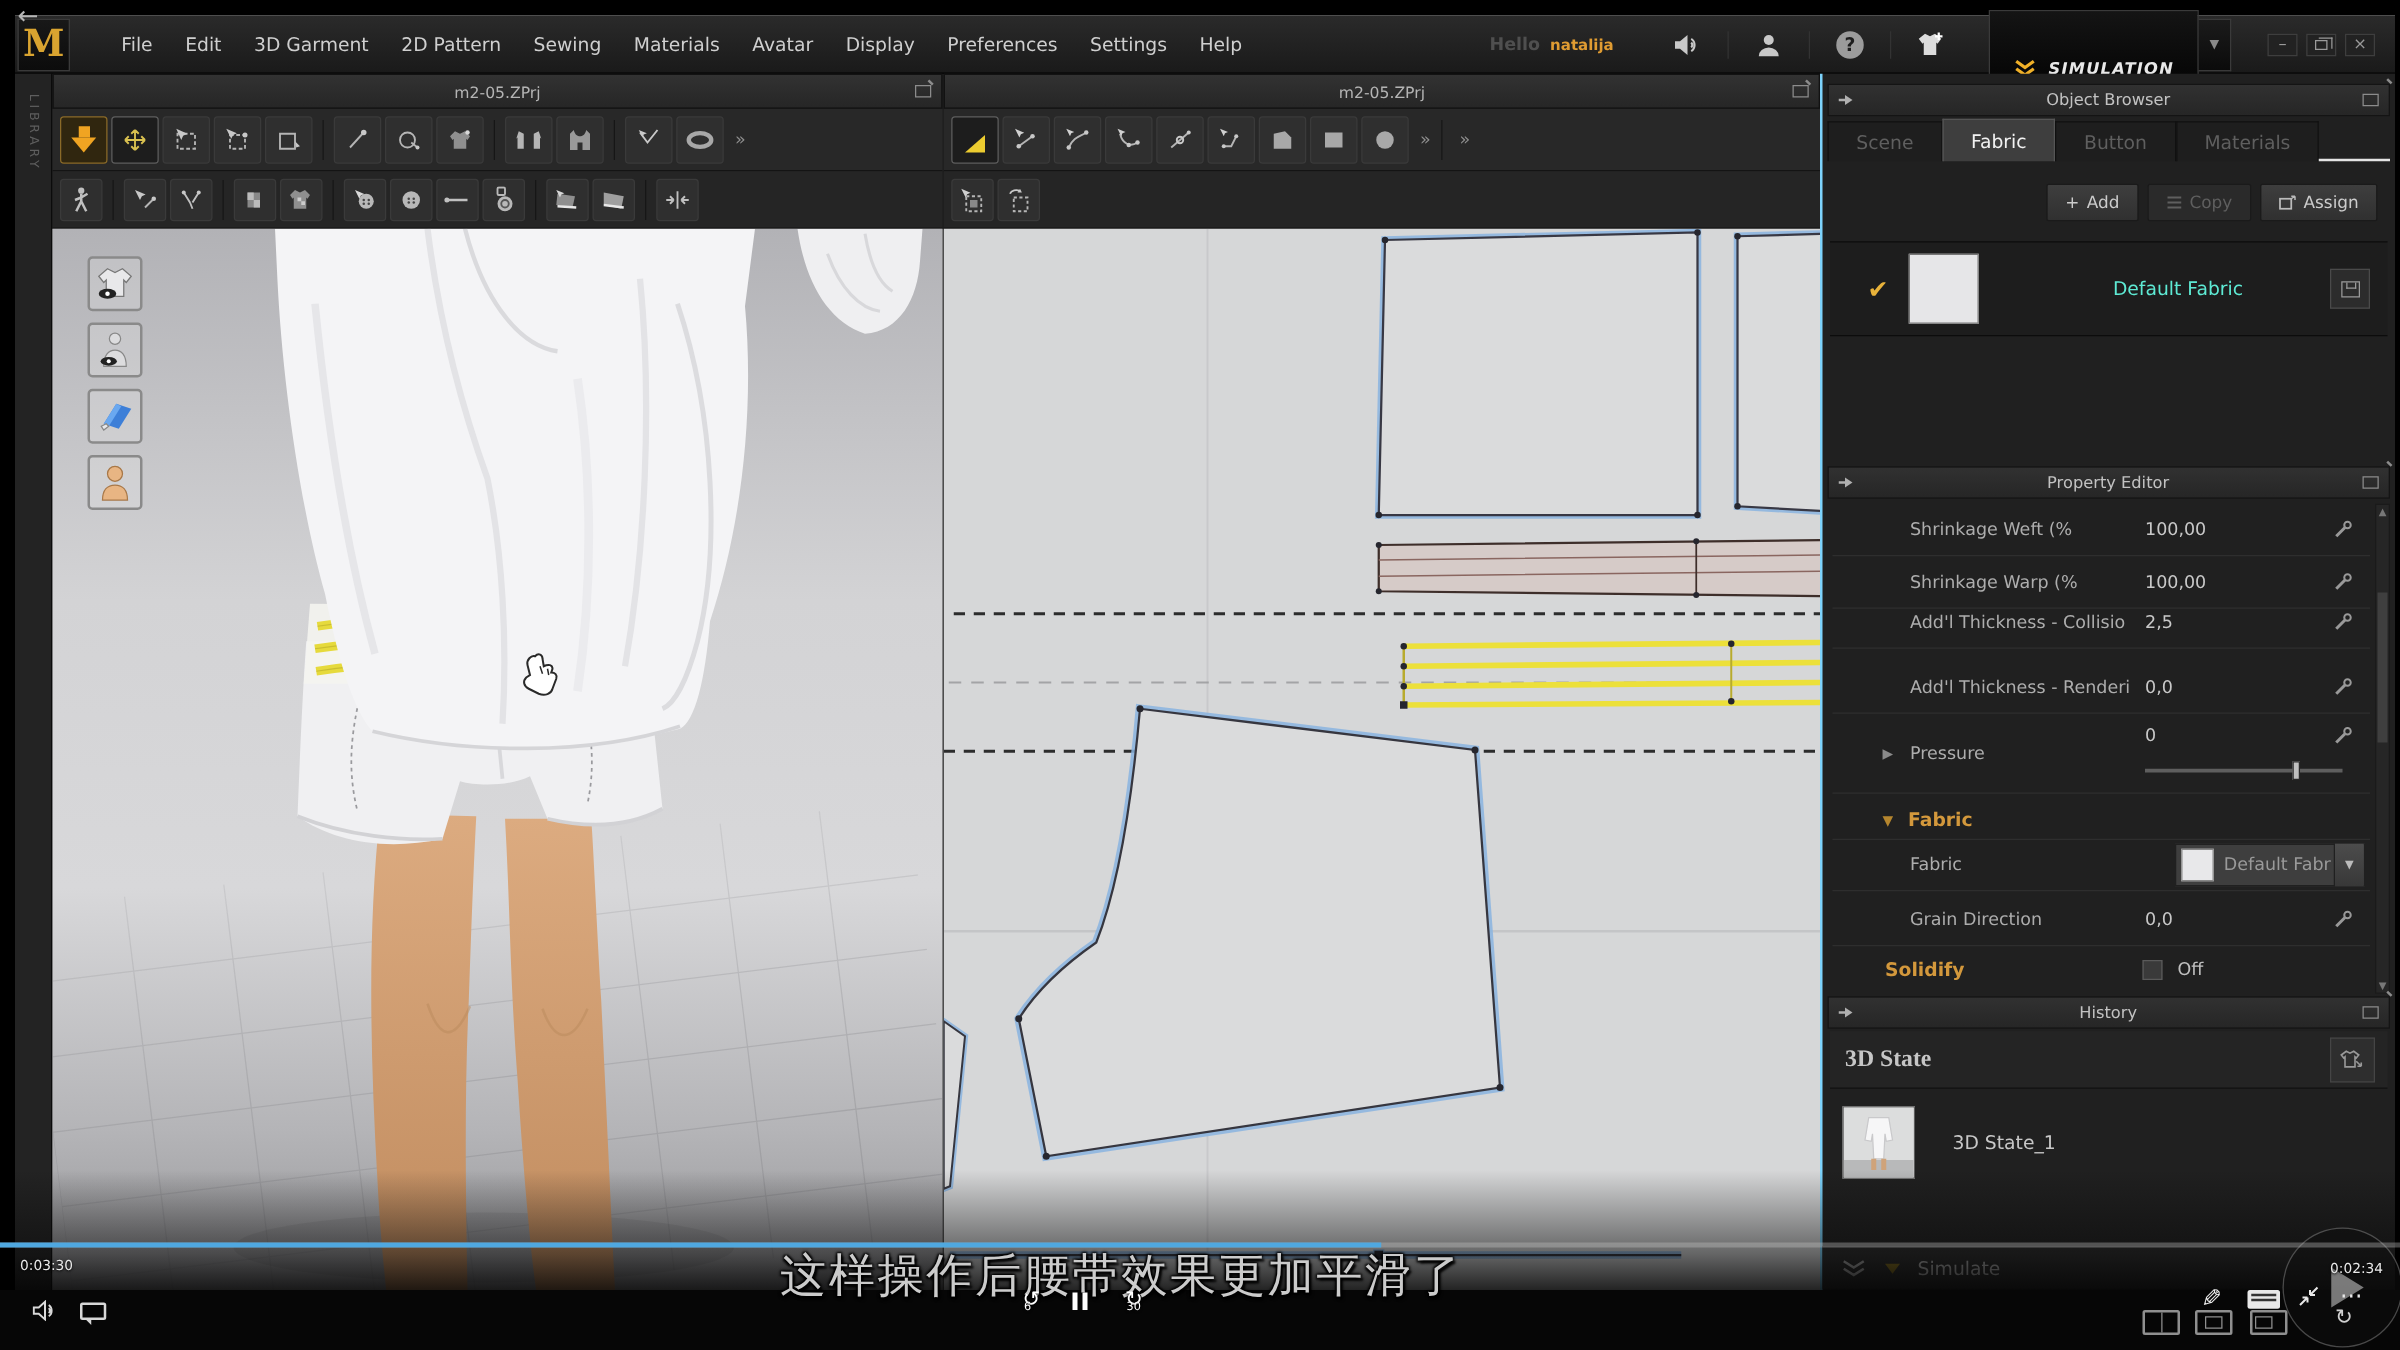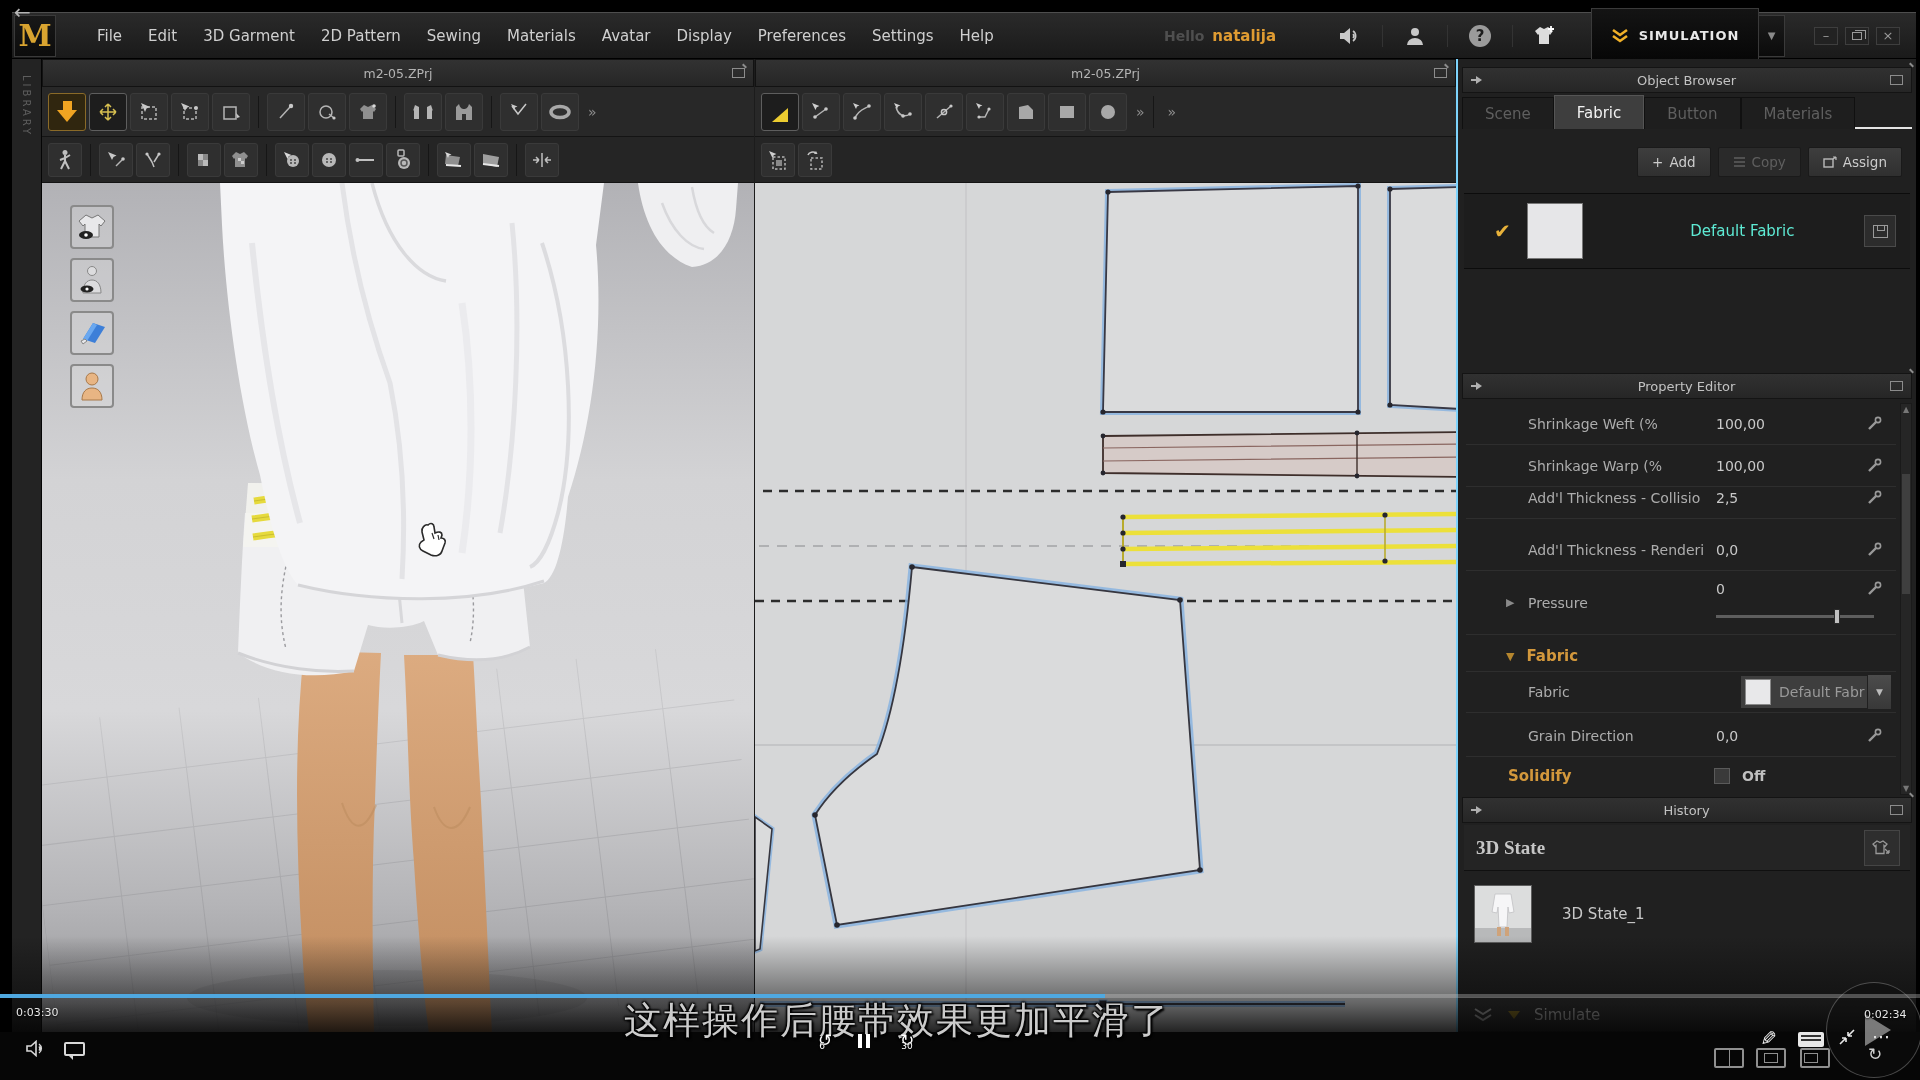--- a/index.html
+++ b/index.html
@@ -14,27 +14,27 @@
 
   
   #menubar { left:0; top:0; width:100%; height:46px; display:flex; align-items:center;
     background:linear-gradient(180deg,#2a2a2a,#1a1a1a); border-bottom:1px solid #000; }
   #logo { width:42px; height:42px; margin-left:2px; background:linear-gradient(180deg,#181818,#0c0c0c);
     border:1px solid #3a3a3a; display:flex; align-items:center; justify-content:center;
     font-family:"DejaVu Serif","Liberation Serif",serif; font-size:30px; font-weight:bold; color:#d9a430; }
   .menu-item { color:#cfcfcf; font-size:15px; padding:17px 13px; line-height:46px; cursor:default; }
   #menu-spacer { flex:1; }
   #greeting { color:#4f4f4f; font-size:14px; font-weight:bold; margin-right:8px; }
-  #username { color:#e09c32; font-size:15px; font-weight:bold; margin-right:42px; }
+  #username { color:#e09c32; font-size:12px; font-weight:bold; margin-right:27px; }
   .mb-icon { width:26px; height:26px; margin:0 19px; display:flex; align-items:center; justify-content:center; }
   .mb-div { width:1px; height:22px; background:#333; }
   #help-circle { width:22px; height:22px; border-radius:50%; background:#9b9b9b; color:#1d1d1d;
     font-size:15px; font-weight:bold; display:flex; align-items:center; justify-content:center; }
   #sim-btn { width:168px; height:56px; margin-left:14px; background:linear-gradient(180deg,#141414,#060606);
-    border:1px solid #3a3a3a; display:flex; align-items:center; justify-content:center; gap:10px; }
+    border:1px solid #3a3a3a; display:flex; align-items:flex-end; justify-content:center; gap:10px;font-style:italic; }
   #sim-btn span { color:#e8e8e8; font-size:13px; font-weight:bold; letter-spacing:1px; }
   #sim-drop { width:26px; height:42px; background:linear-gradient(180deg,#1b1b1b,#0b0b0b);
     border:1px solid #3a3a3a; border-left:none; color:#8a8a8a; font-size:10px;
     display:flex; align-items:center; justify-content:center; margin-right:22px; }
   .winbtn { width:24px; height:18px; margin-left:7px; border:1px solid #3e3e3e; background:#222;
     color:#9a9a9a; font-size:13px; display:flex; align-items:center; justify-content:center; line-height:1; }
   #win-restore-glyph { width:10px; height:8px; border:1px solid #9a9a9a; position:relative; }
   #win-restore-glyph::before { content:""; position:absolute; left:2px; top:-3px; width:10px; height:8px;
     border:1px solid #9a9a9a; border-bottom:none; border-left:none; }
   #winbtns { display:flex; margin-right:16px; }
@@ -792,21 +792,21 @@
       <span class="pe-label">Grain Direction</span>
       <span class="pe-value">0,0</span>
       <svg class="wrench" width="16" height="16" viewBox="0 0 16 16">
           <circle cx="12" cy="4" r="2.6" stroke="#999" fill="none" stroke-width="1.6"></circle>
           <path d="M10 6 L3 13" stroke="#999" stroke-width="2.4"></path>
         </svg>
     </div>
     <div class="pe-row" style="top:698px; height:38px; border-bottom:none;">
       <span class="sec-label" style="margin-left:42px; width:206px;">Solidify</span>
       <div class="checkbox"></div>
-      <span style="color:#c0c0c0; font-size:14px; margin-left:12px;font-weight:bold;">Off</span>
+      <span style="color:#c0c0c0; font-size:14px; margin-left:12px;">Off</span>
     </div>
     <div class="pe-scroll">
       <div class="up">▲</div>
       <div class="thumb"></div>
       <div class="dn">▼</div>
     </div>
 
     <div class="dock-header" style="top:738px;">
       <div class="harrow"></div>
       <div class="title">History</div>

